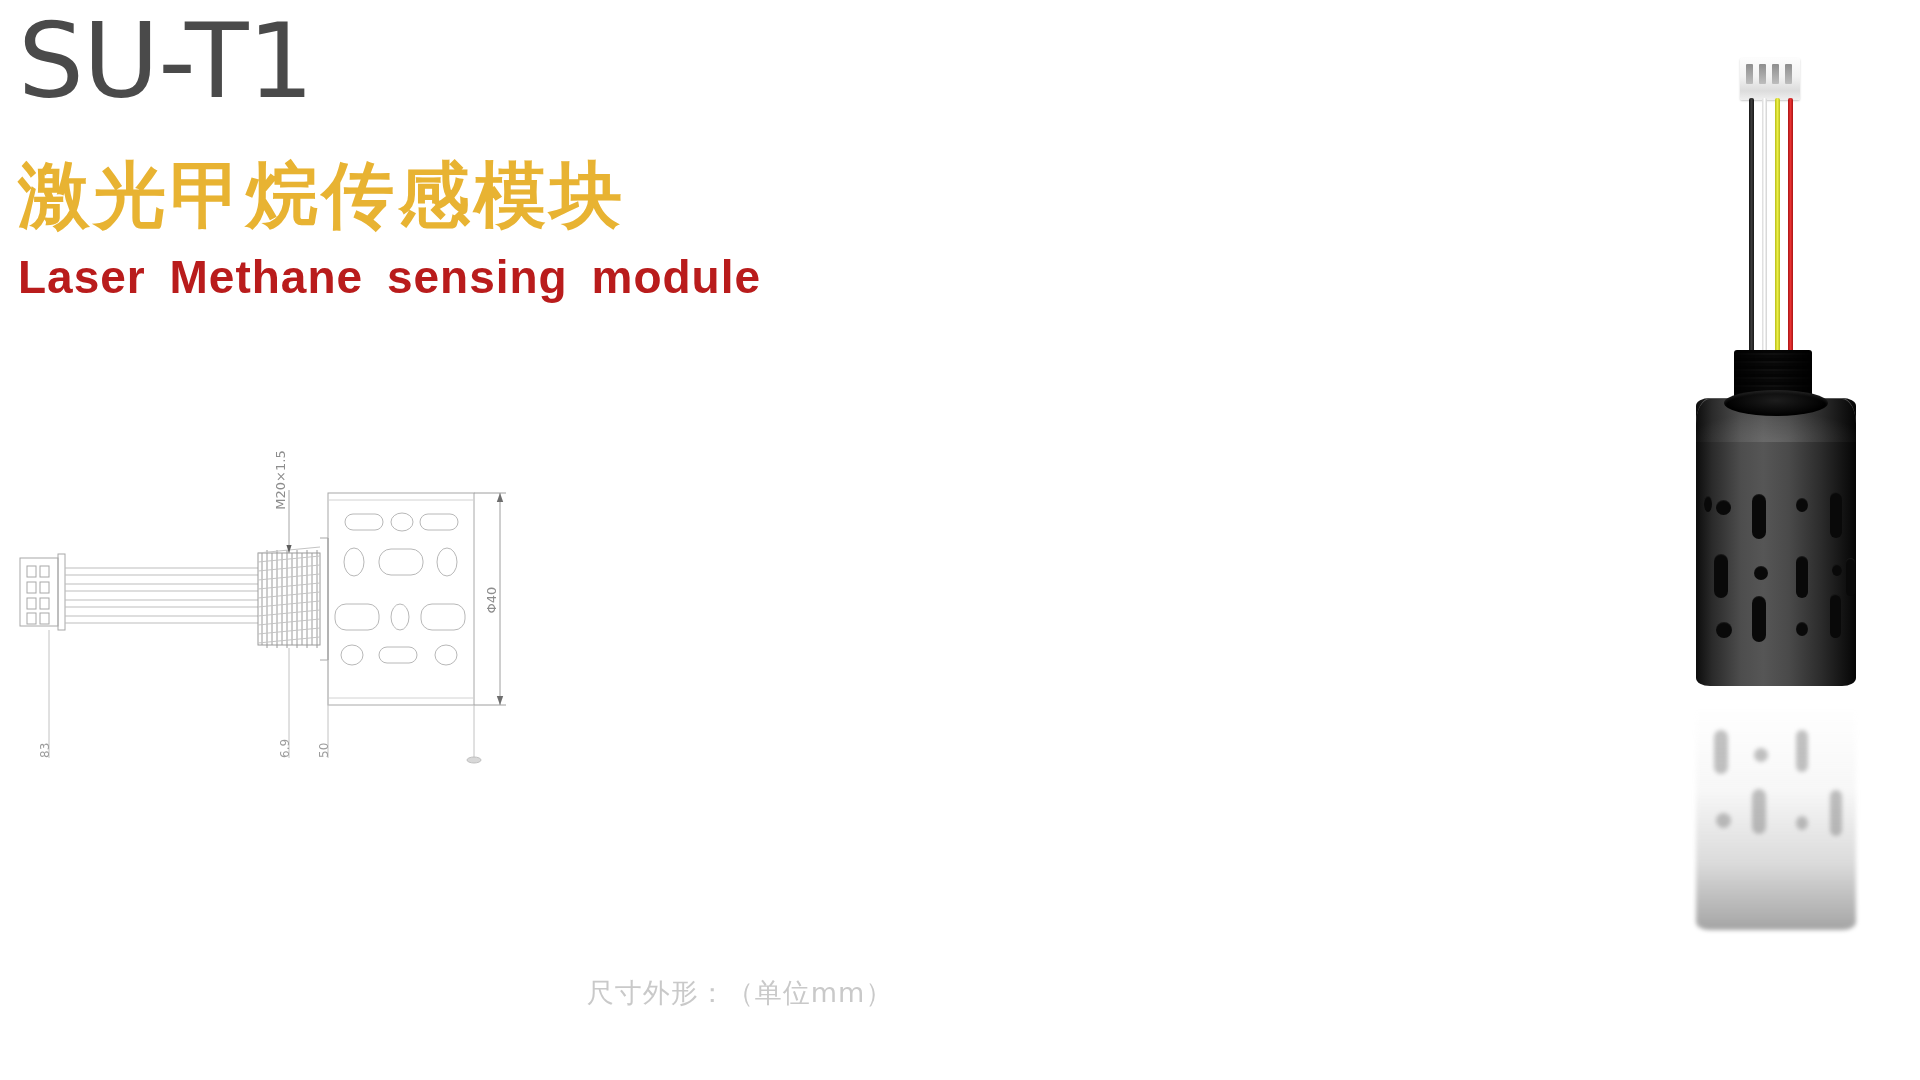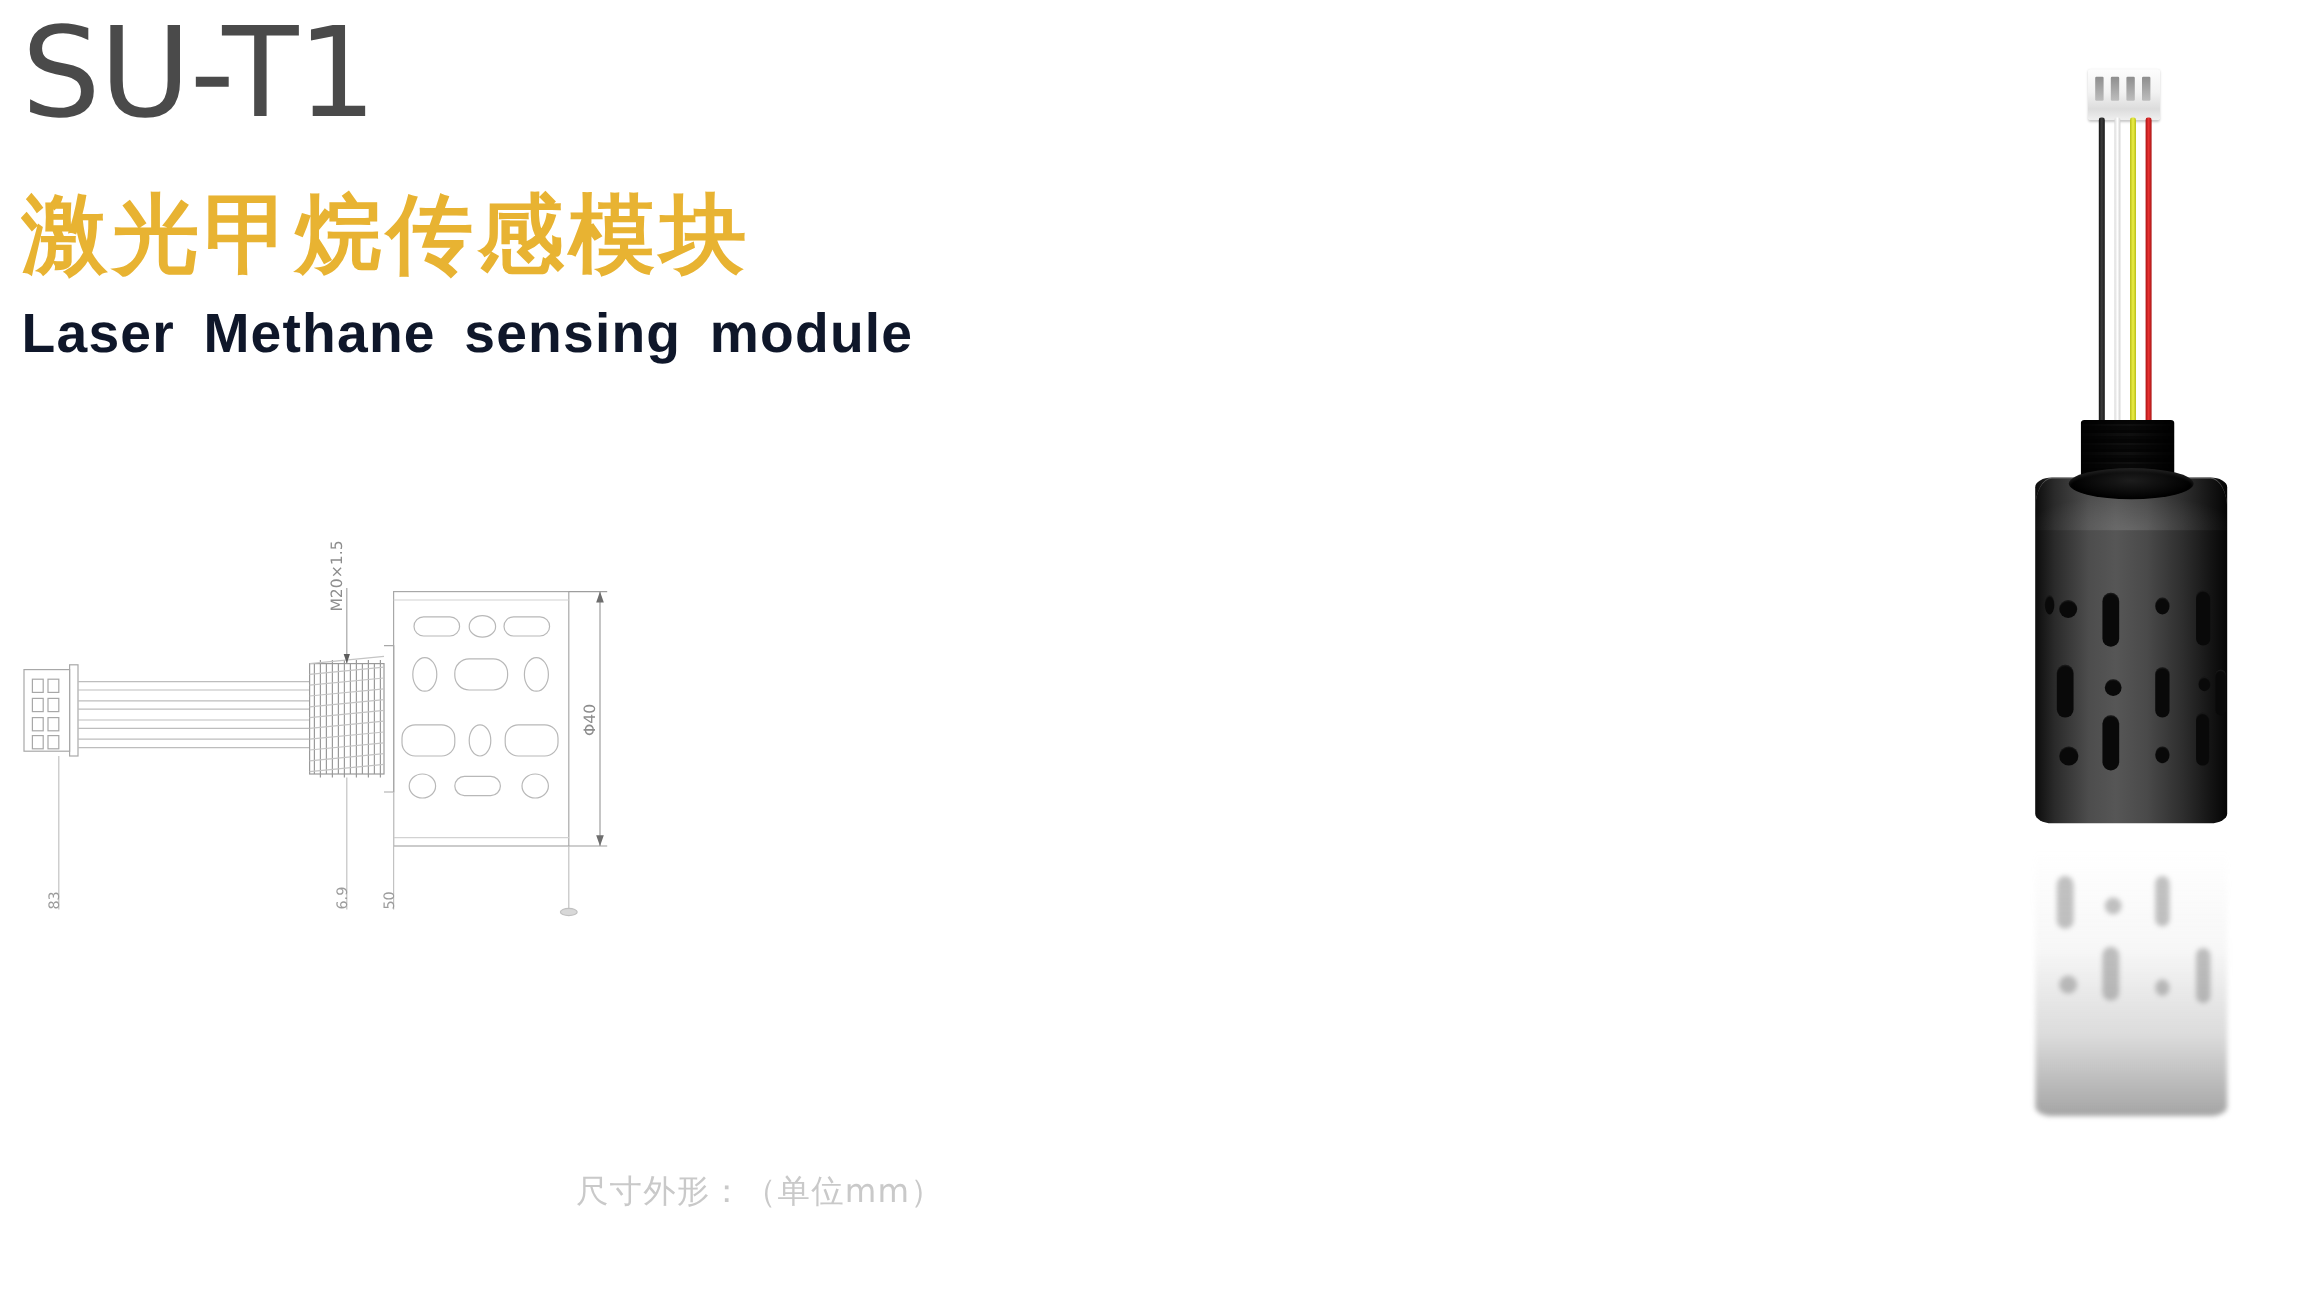--- a/index.html
+++ b/index.html
@@ -30,39 +30,39 @@
     color:#e8b332;
     letter-spacing:4px;
     font-family:"DejaVu Sans", sans-serif;
   }
 
   .title-en {
     margin-top:18px;
     font-size:46px;
     line-height:1.1;
     font-weight:700;
-    color:#0f172a;
+    color:#b91c1c;
     letter-spacing:1px;
     font-family:"Liberation Sans", sans-serif;
     word-spacing:10px;
   }
 
   
   .drawing-area {
     position:absolute;
     left:0px; top:450px;
     width:1000px; height:470px;
   }
   .drawing-area svg { display:block; }
 
   .caption {
     position:absolute;
     left:480px; top:975px;
     width:520px;
-    text-align:left;
+    text-align:center;
     font-size:27px;
     color:#c9c9c9;
     font-family:"DejaVu Sans", sans-serif;
     letter-spacing:1px;
   }
 
   
   .photo {
     position:absolute;
     left:1640px; top:0px;

